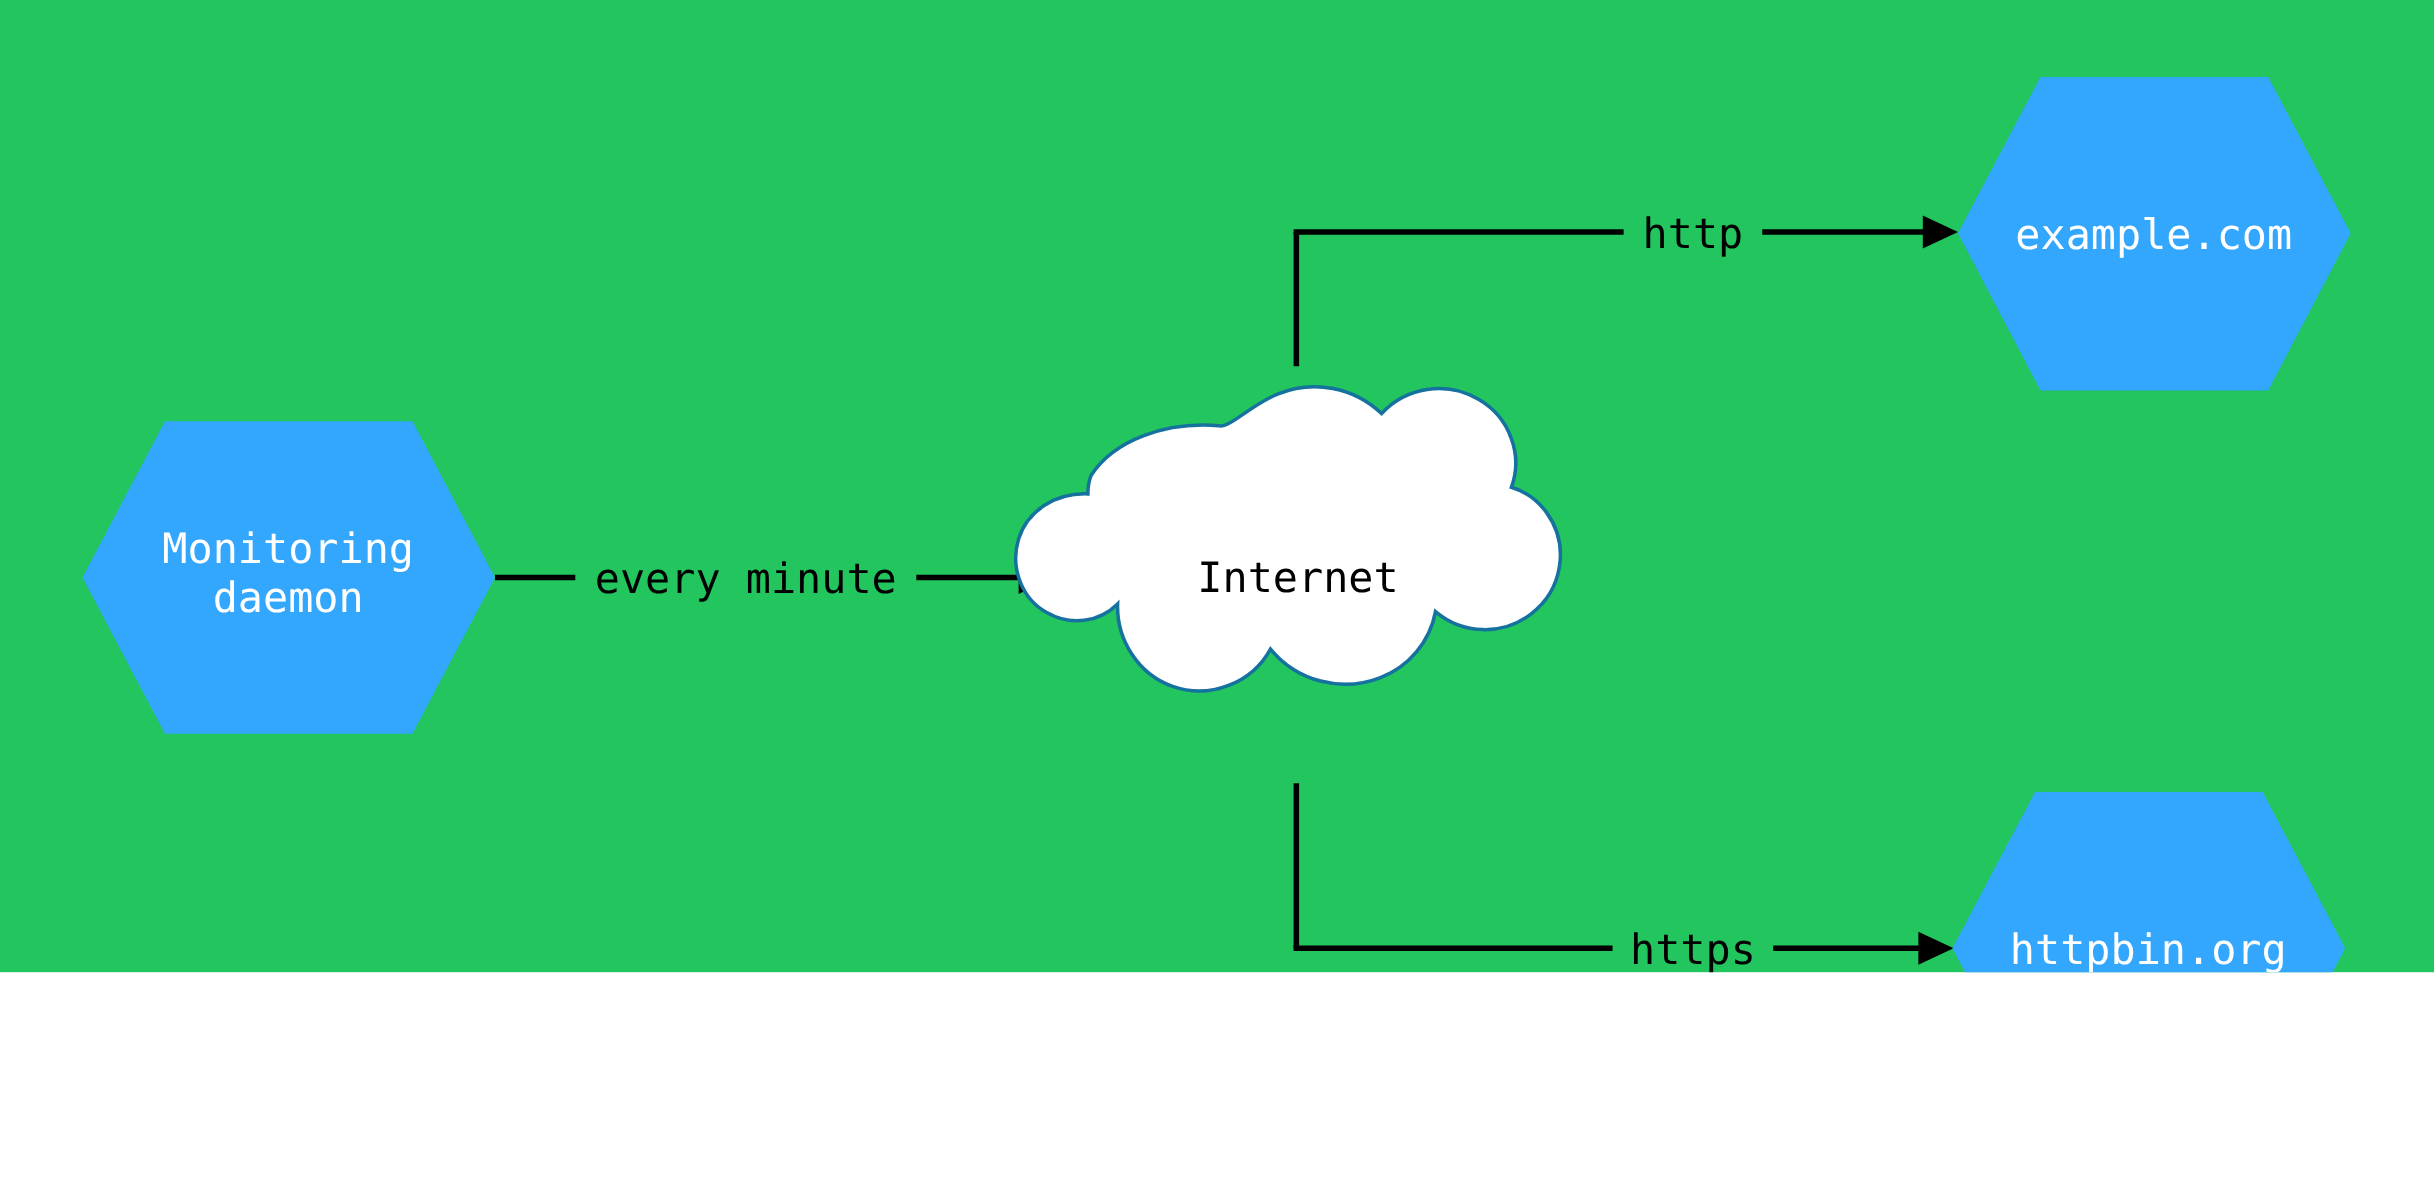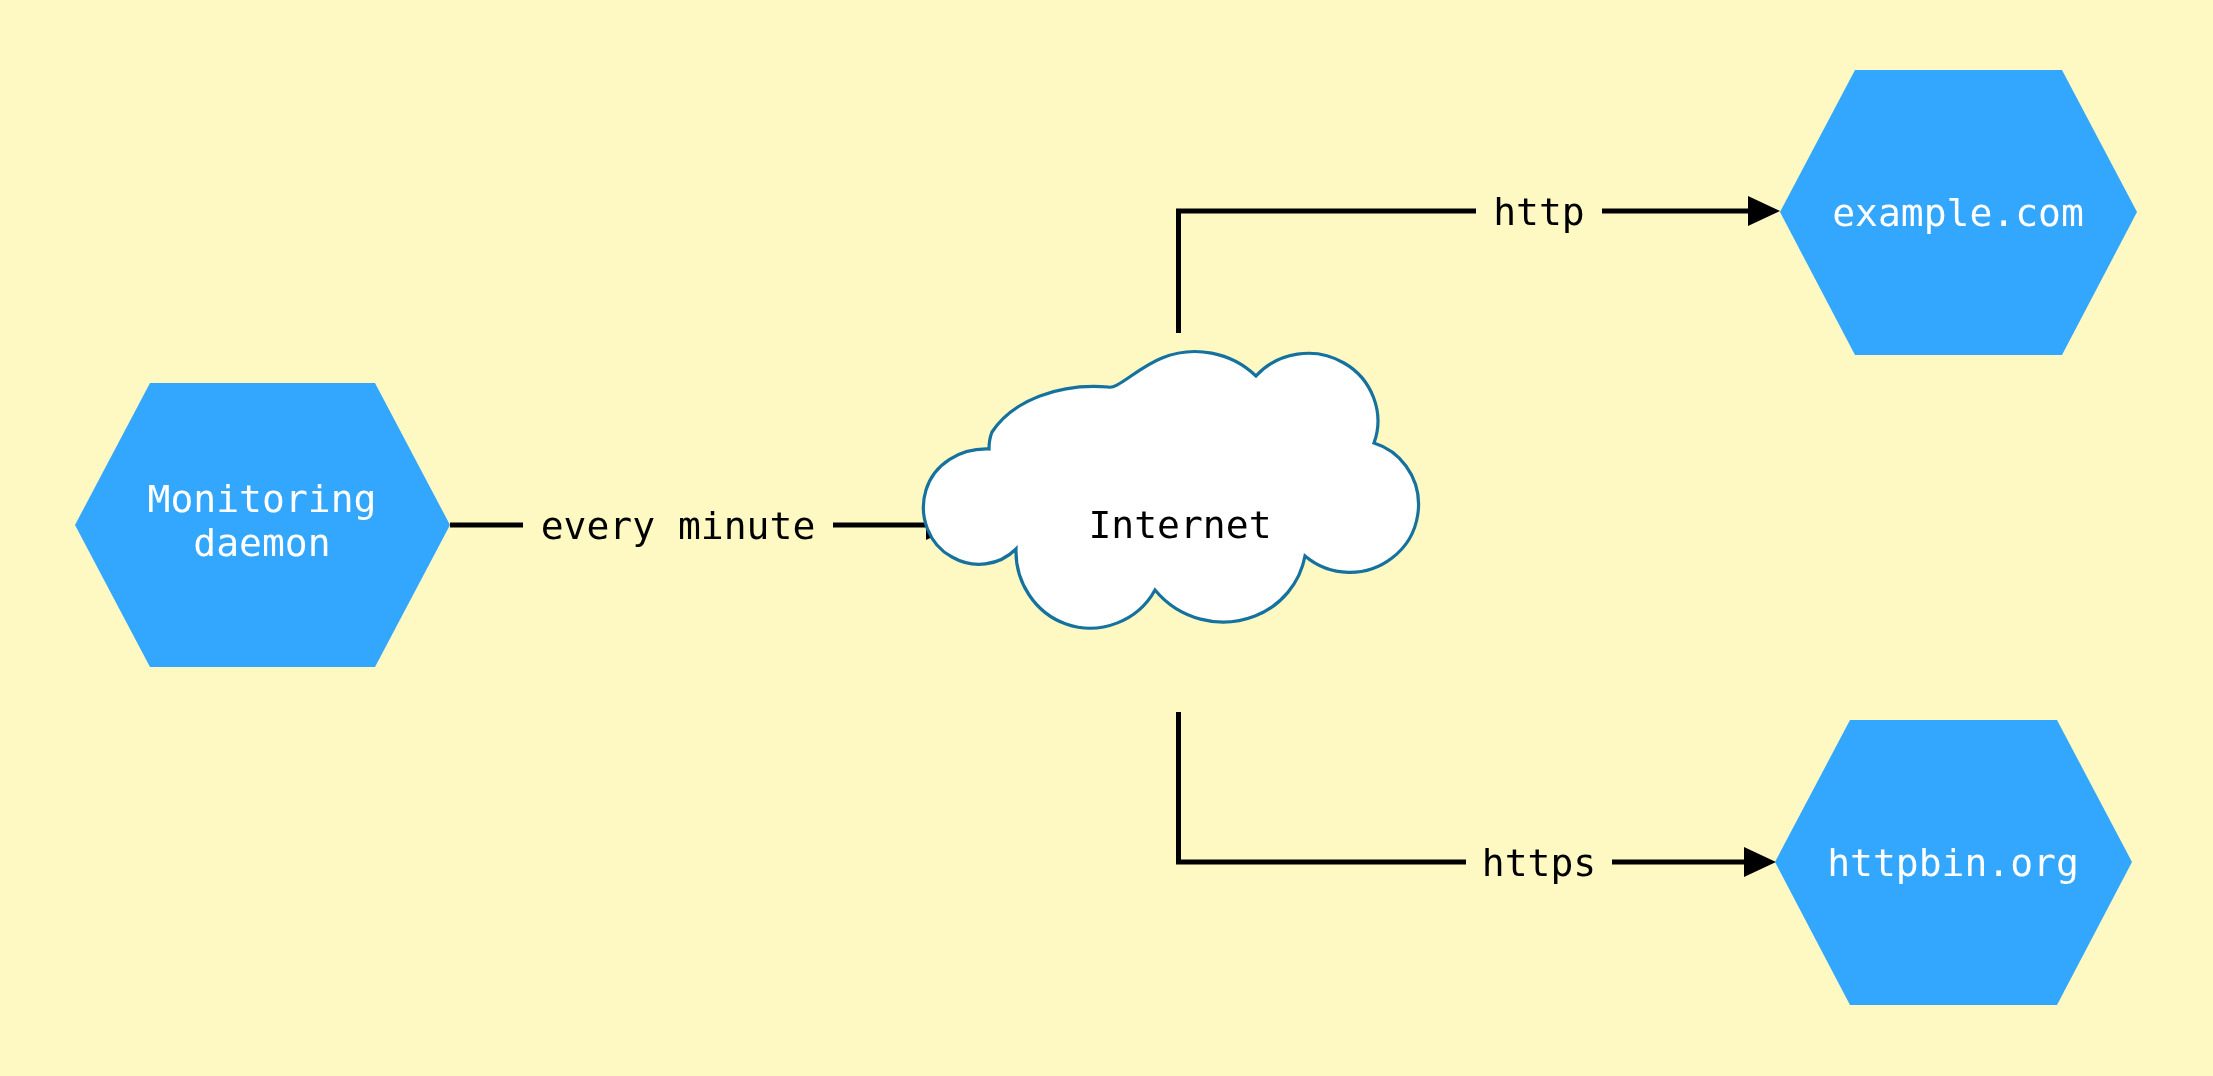--- a/index.html
+++ b/index.html
@@ -7,22 +7,22 @@
     margin: 0;
     padding: 0;
     background: #ffffff;
   }
   body {
     font-family: "DejaVu Sans Mono", monospace;
   }
   #canvas {
     position: relative;
     width: 2213px;
-    height: 1076px;
-    background: #fef9c3;
+    height: 884px;
+    background: #22c55e;
     overflow: hidden;
     text-align: center;
   }
   #diagram-svg {
     position: absolute;
     left: 0;
     top: 0;
     width: 2213px;
     height: 1076px;
     display: block;

